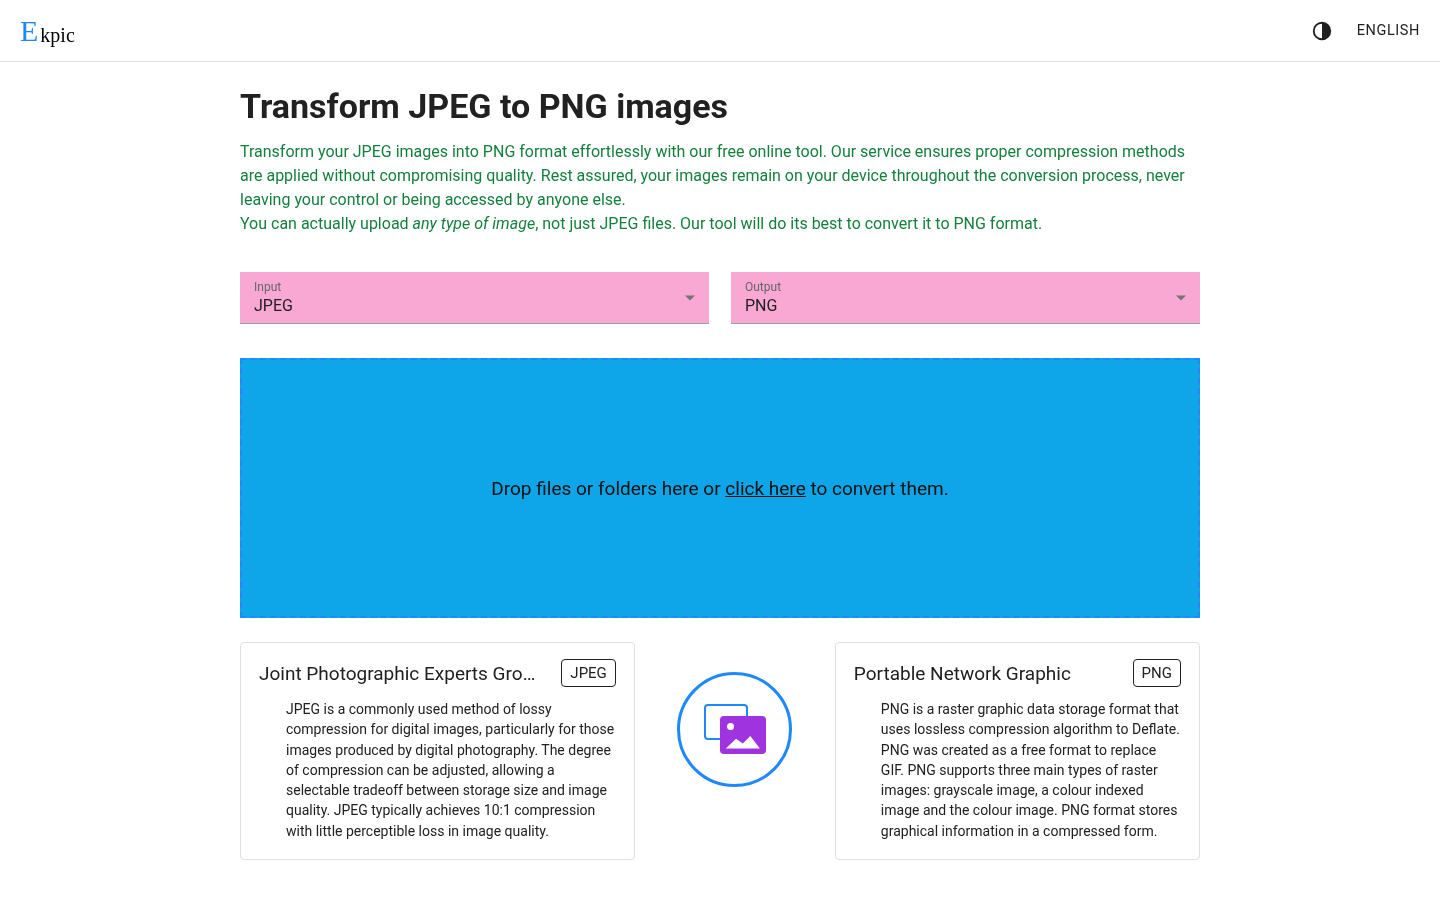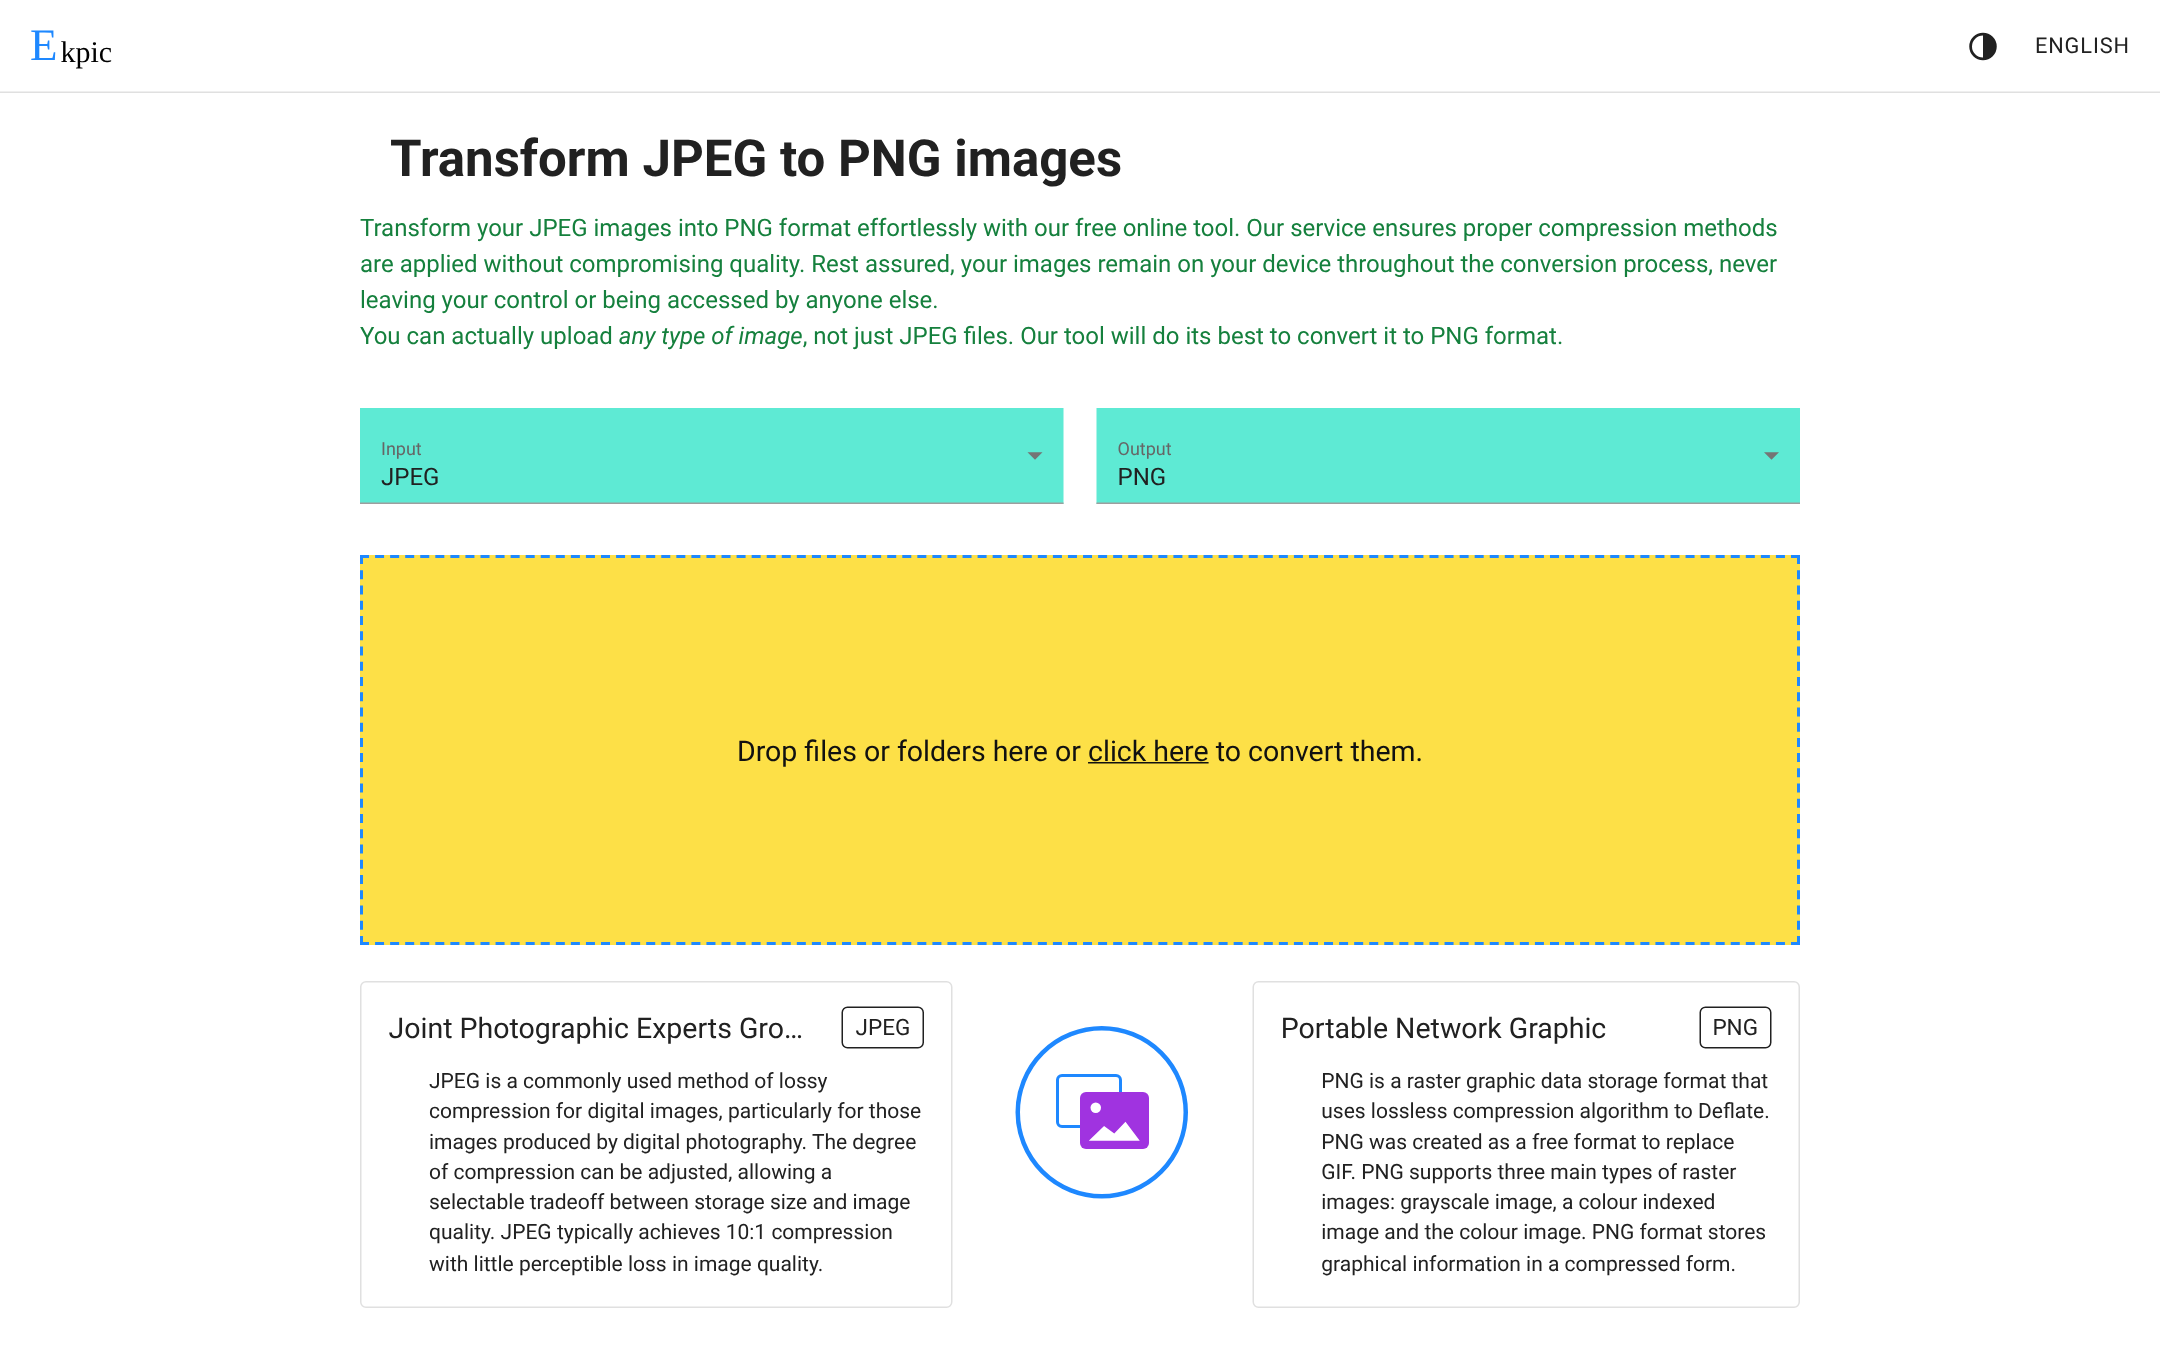--- a/index.html
+++ b/index.html
@@ -47,39 +47,38 @@
   }
   main {
     max-width: 960px;
     margin: 0 auto;
     padding: 24px 0 40px;
   }
   h1 {
     font-size: 34px;
     font-weight: 700;
     margin-bottom: 14px;
-    margin-left: 20px;
   }
   .desc p {
     font-size: 16px;
     line-height: 1.5;
     color: #15803d;
     margin-bottom: 0;
   }
   .desc em { font-style: italic; }
   .selects {
     display: flex;
     gap: 22px;
     margin-top: 36px;
   }
   .select {
     flex: 1;
-    background: #5eead4;
+    background: #f9a8d4;
     border-bottom: 1px solid #9e9e9e;
-    padding: 20px 14px 8px;
+    padding: 8px 14px 8px;
     position: relative;
     cursor: pointer;
   }
   .select-label {
     font-size: 12px;
     color: #666;
   }
   .select-value {
     font-size: 16px;
     color: #212121;
@@ -91,21 +90,21 @@
     top: 50%;
     transform: translateY(-50%);
     width: 0; height: 0;
     border-left: 5px solid transparent;
     border-right: 5px solid transparent;
     border-top: 5px solid #757575;
   }
   .dropzone {
     margin-top: 34px;
     border: 2px dashed #1e88ff;
-    background: #fde047;
+    background: #0ea5e9;
     height: 260px;
     display: flex;
     align-items: center;
     justify-content: center;
     font-size: 19px;
     color: #111;
     cursor: pointer;
   }
   .dropzone .click-here { text-decoration: underline; }
   .info-row {

